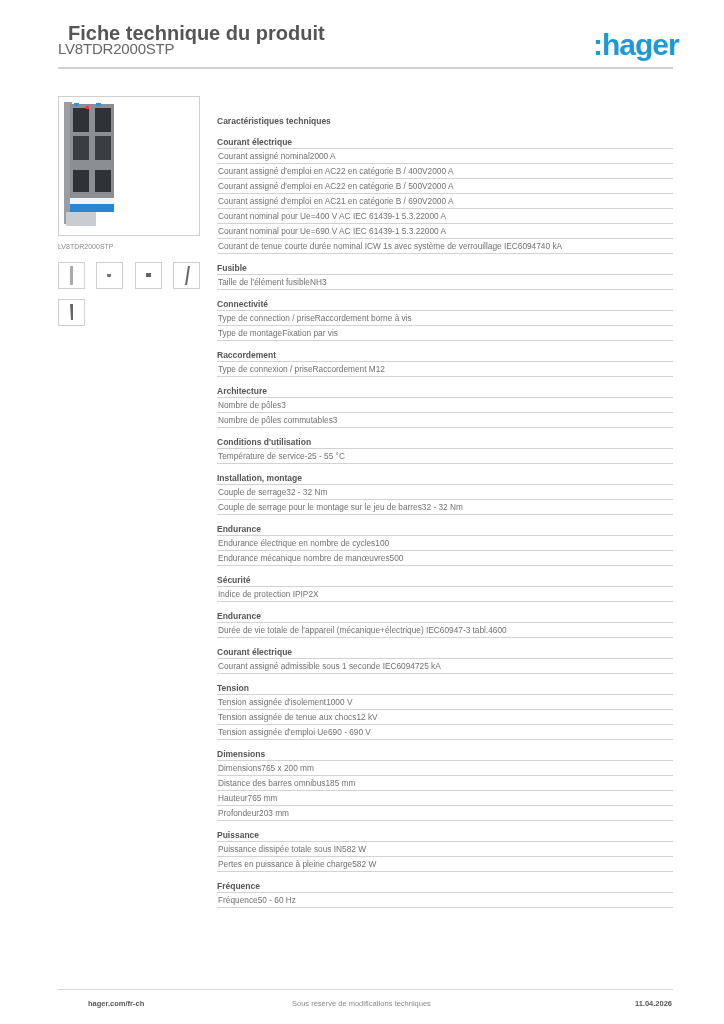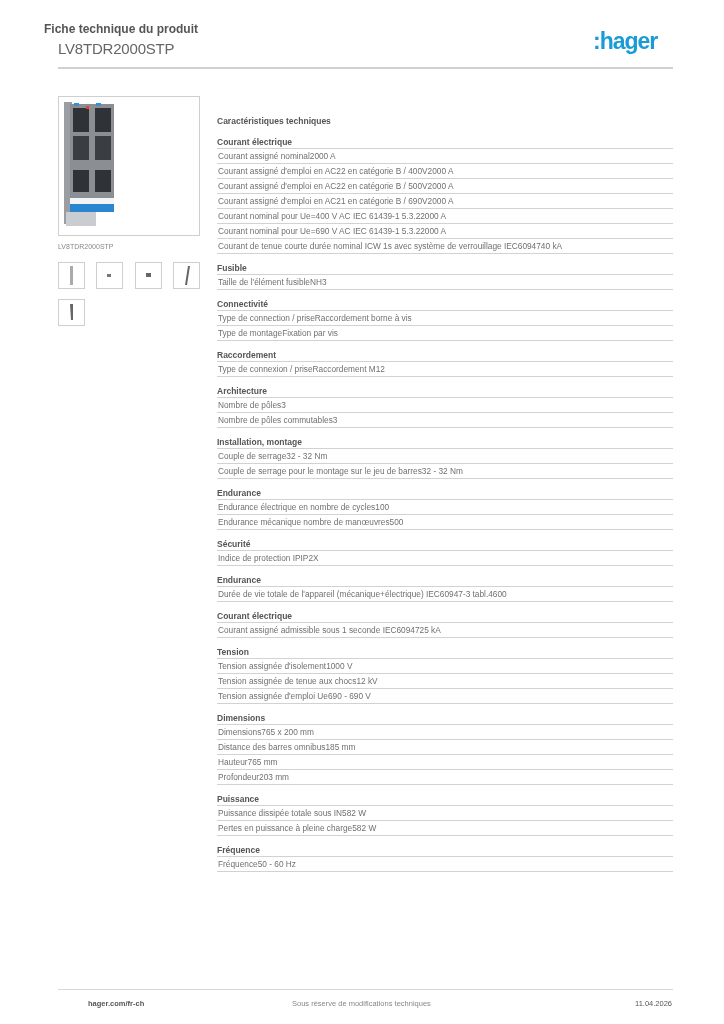--- a/index.html
+++ b/index.html
@@ -1,20 +1,20 @@
 <!DOCTYPE html>
 <html><head>
 <meta charset="utf-8">
 <style>
   html, body { margin:0; padding:0; background:#fff; }
   body { width:724px; height:1024px; position:relative; overflow:hidden;
          font-family:"Liberation Sans", sans-serif; color:#6a6a6a; }
-  .header-title { position:absolute; left:44px; top:22px; font-size:12px; font-weight:bold; color:#555; }
+  .header-title { position:absolute; left:68px; top:22px; font-size:20px; font-weight:bold; color:#555; }
   .header-ref { position:absolute; left:58px; top:40px; font-size:15px; color:#666; letter-spacing:-0.2px; }
-  .logo { position:absolute; left:593px; top:28px; font-size:23px; font-weight:bold; color:#1a9bd7; letter-spacing:-1px; }
+  .logo { position:absolute; left:593px; top:28px; font-size:30px; font-weight:bold; color:#1a9bd7; letter-spacing:-1px; }
   .header-rule { position:absolute; left:58px; top:67px; width:615px; height:2px; background:#d0d0d0; }
 
   .product-image { position:absolute; left:58px; top:96px; width:142px; height:140px; border:1px solid #cfcfcf; box-sizing:border-box; background:#fff; }
   .device { position:absolute; left:5px; top:5px; width:52px; height:128px; }
   .img-caption { position:absolute; left:58px; top:243px; font-size:7px; color:#888; }
   .thumbs { position:absolute; left:58px; top:262px; width:150px; }
   .thumb { position:absolute; width:27px; height:27px; border:1px solid #cfcfcf; box-sizing:border-box; background:#fff; }
 
   .content { position:absolute; left:217px; top:96px; width:456px; }
   .product-desc { font-size:8.5px; font-weight:bold; color:#555; height:14px; line-height:10px; }
@@ -22,21 +22,21 @@
   .section { margin-top:8px; }
   .section-title { font-size:8.5px; font-weight:bold; color:#555; height:12px; line-height:12px; border-bottom:1.5px solid #d2d2d2; }
   .row { display:flex; align-items:flex-start; font-size:8.3px; color:#707070;
          border-bottom:1.5px solid #d2d2d2; padding:1.5px 1px 1.5px 1px; line-height:10.5px; min-height:11px; }
   .row .label { max-width:340px; }
   .row .value { text-align:right; white-space:nowrap; }
 
   .footer-rule { position:absolute; left:58px; top:989px; width:615px; height:1px; background:#d8d8d8; }
   .footer-left { position:absolute; left:58px; top:999px; font-size:7.5px; font-weight:bold; color:#555;padding-left:30px; }
   .footer-center { position:absolute; left:292px; top:999px; font-size:7.5px; color:#888; }
-  .footer-right { position:absolute; right:52px; top:999px; font-size:7.5px; font-weight:normal; color:#555; }
+  .footer-right { position:absolute; right:52px; top:999px; font-size:7.5px; font-weight:bold; color:#555; }
 </style>
 </head>
 <body>
 
 <div>
   <div class="header-title">Fiche technique du produit</div>
   <div class="header-ref">LV8TDR2000STP</div>
   <div class="logo">:hager</div>
   <div class="header-rule"></div>
 </div>
@@ -154,20 +154,27 @@
         <div class="row">
           <span class="label">Nombre de pôles</span>
           <span class="value">3</span>
         </div>
         <div class="row">
           <span class="label">Nombre de pôles commutables</span>
           <span class="value">3</span>
         </div>
       </div>
       <div class="section">
+        <div class="section-title">Conditions d'utilisation</div>
+        <div class="row">
+          <span class="label">Température de service</span>
+          <span class="value">-25 - 55 °C</span>
+        </div>
+      </div>
+      <div class="section">
         <div class="section-title">Installation, montage</div>
         <div class="row">
           <span class="label">Couple de serrage</span>
           <span class="value">32 - 32 Nm</span>
         </div>
         <div class="row">
           <span class="label">Couple de serrage pour le montage sur le jeu de barres</span>
           <span class="value">32 - 32 Nm</span>
         </div>
       </div>

